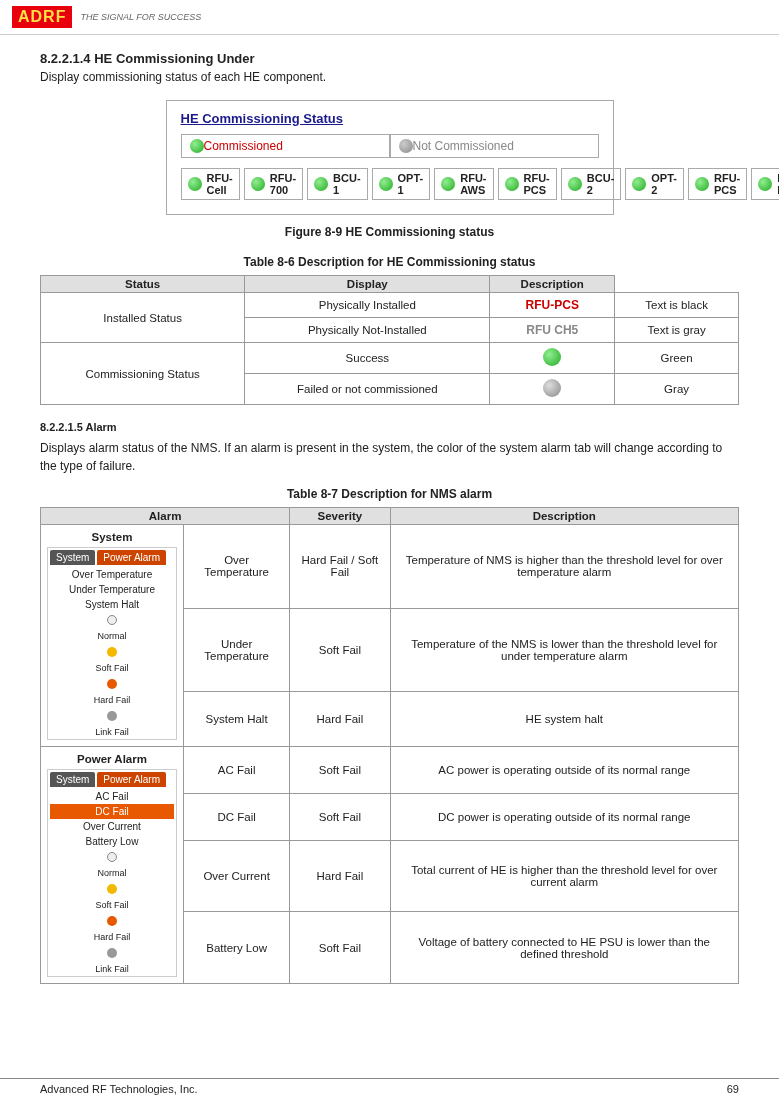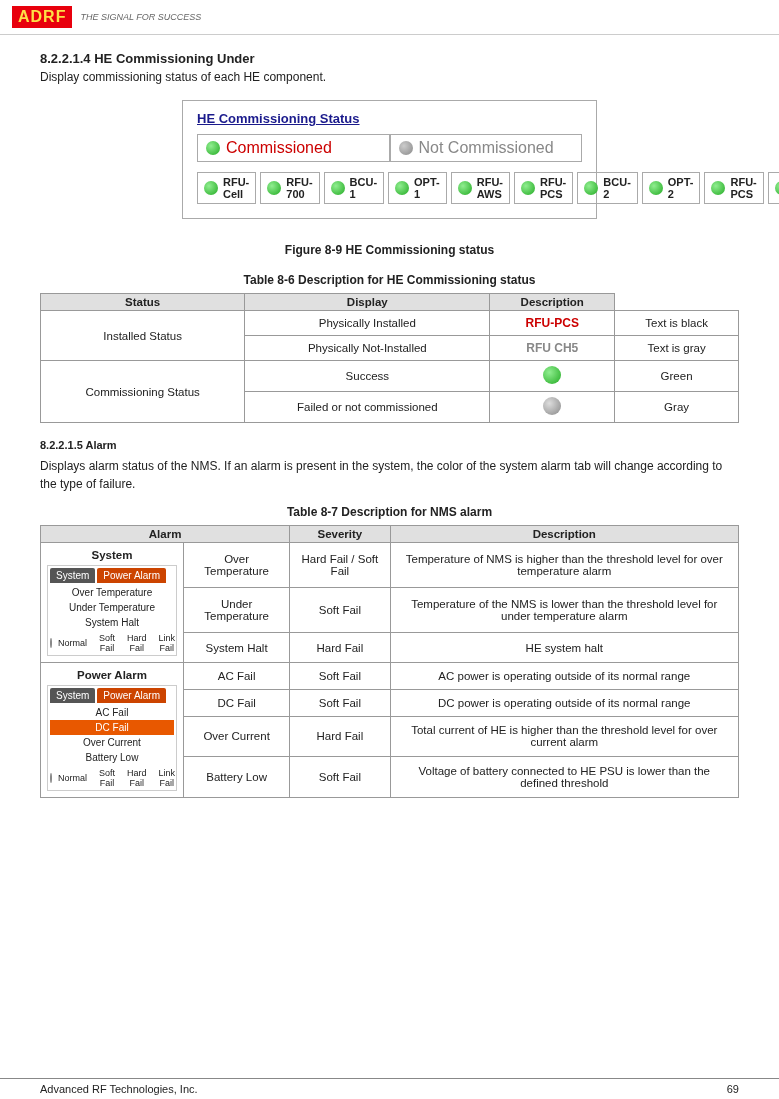--- a/index.html
+++ b/index.html
@@ -49,43 +49,42 @@
     }
     .section-desc {
       font-size: 12px;
       margin-bottom: 16px;
     }
 
     
     .he-status-box {
       border: 1px solid #aaa;
       padding: 10px 14px 14px 14px;
-      width: 415px;
-      margin: 0 auto 24px auto;
+      width: 448px;
+      margin: 0 auto 10px auto;
       background: #fff;
     }
     .he-status-title {
       font-size: 13px;
       font-weight: bold;
       color: #1a1a8c;
       text-decoration: underline;
       margin-bottom: 8px;
     }
     .status-legend {
       display: flex;
       margin-bottom: 10px;
     }
     .legend-item {
       flex: 1;
       display: flex;
       align-items: center;
-      gap: 6px;
       border: 1px solid #aaa;
       padding: 4px 8px;
-      font-size: 16px;
+      font-size: 12px;
     }
     .legend-item.commissioned {
       color: #cc0000;
     }
     .legend-item.not-commissioned {
       color: #888;
     }
 
     .dot {
       width: 14px;
@@ -205,20 +204,21 @@
       font-size: 10px;
       color: #222;
     }
     .alarm-img-row.highlight-orange { background: #e85800; color: #fff; }
     .alarm-img-legend {
       display: flex;
       gap: 6px;
       margin-top: 3px;
       font-size: 9px;
       align-items: center;
+      flex-direction: column;
     }
     .legend-dot {
       width: 10px; height: 10px; border-radius: 50%;
       display: inline-block;
     }
     .ld-normal { background: #eee; border: 1px solid #888; }
     .ld-softfail { background: #f4b800; }
     .ld-hardfail { background: #e85800; }
     .ld-linkfail { background: #999; }
 

